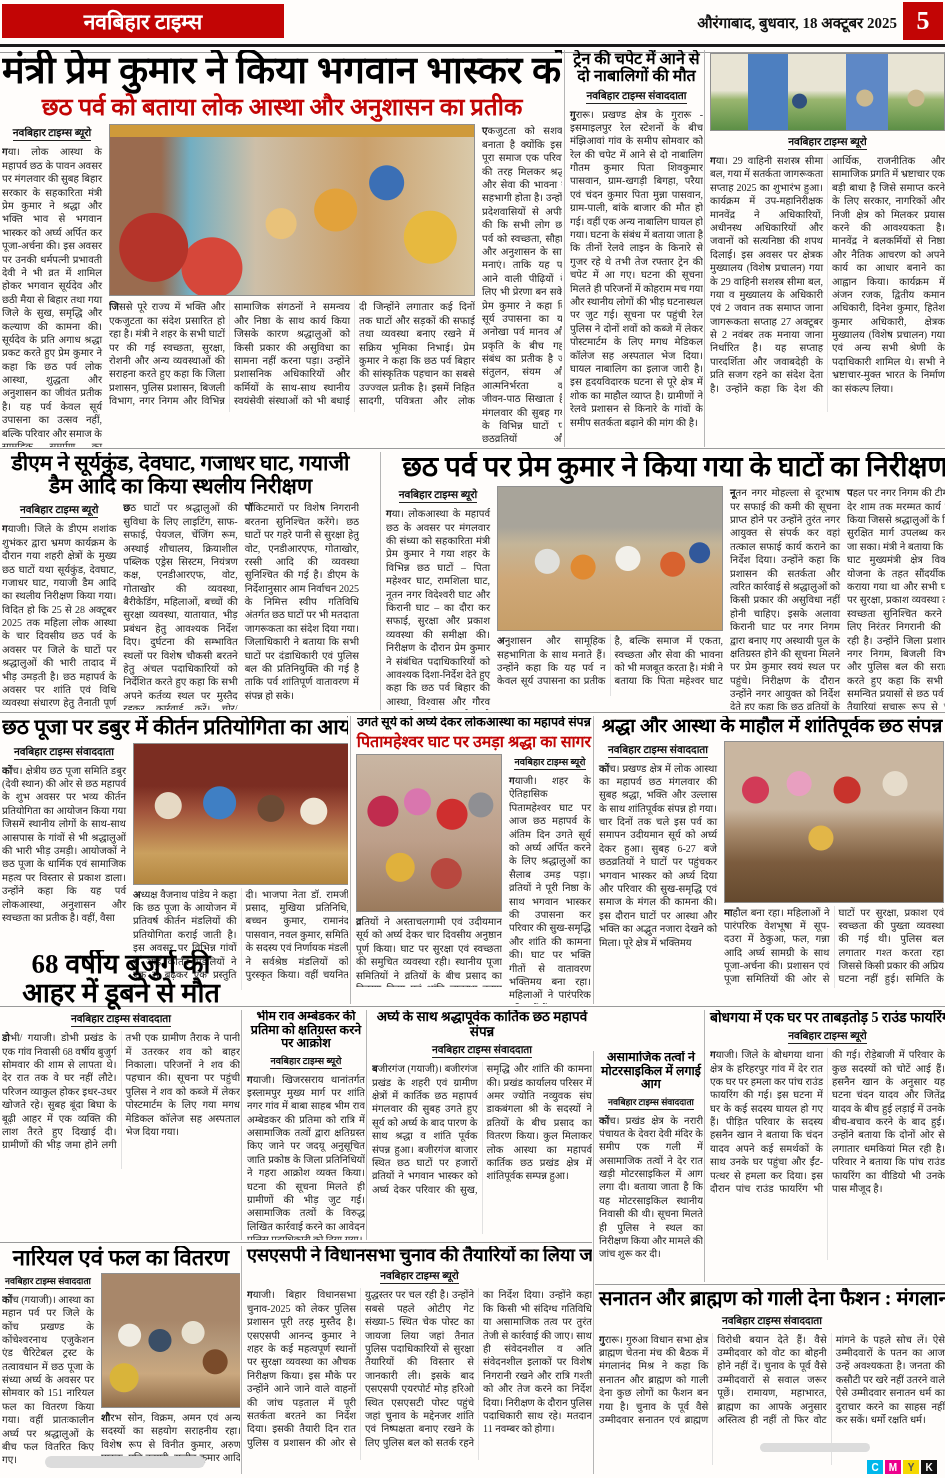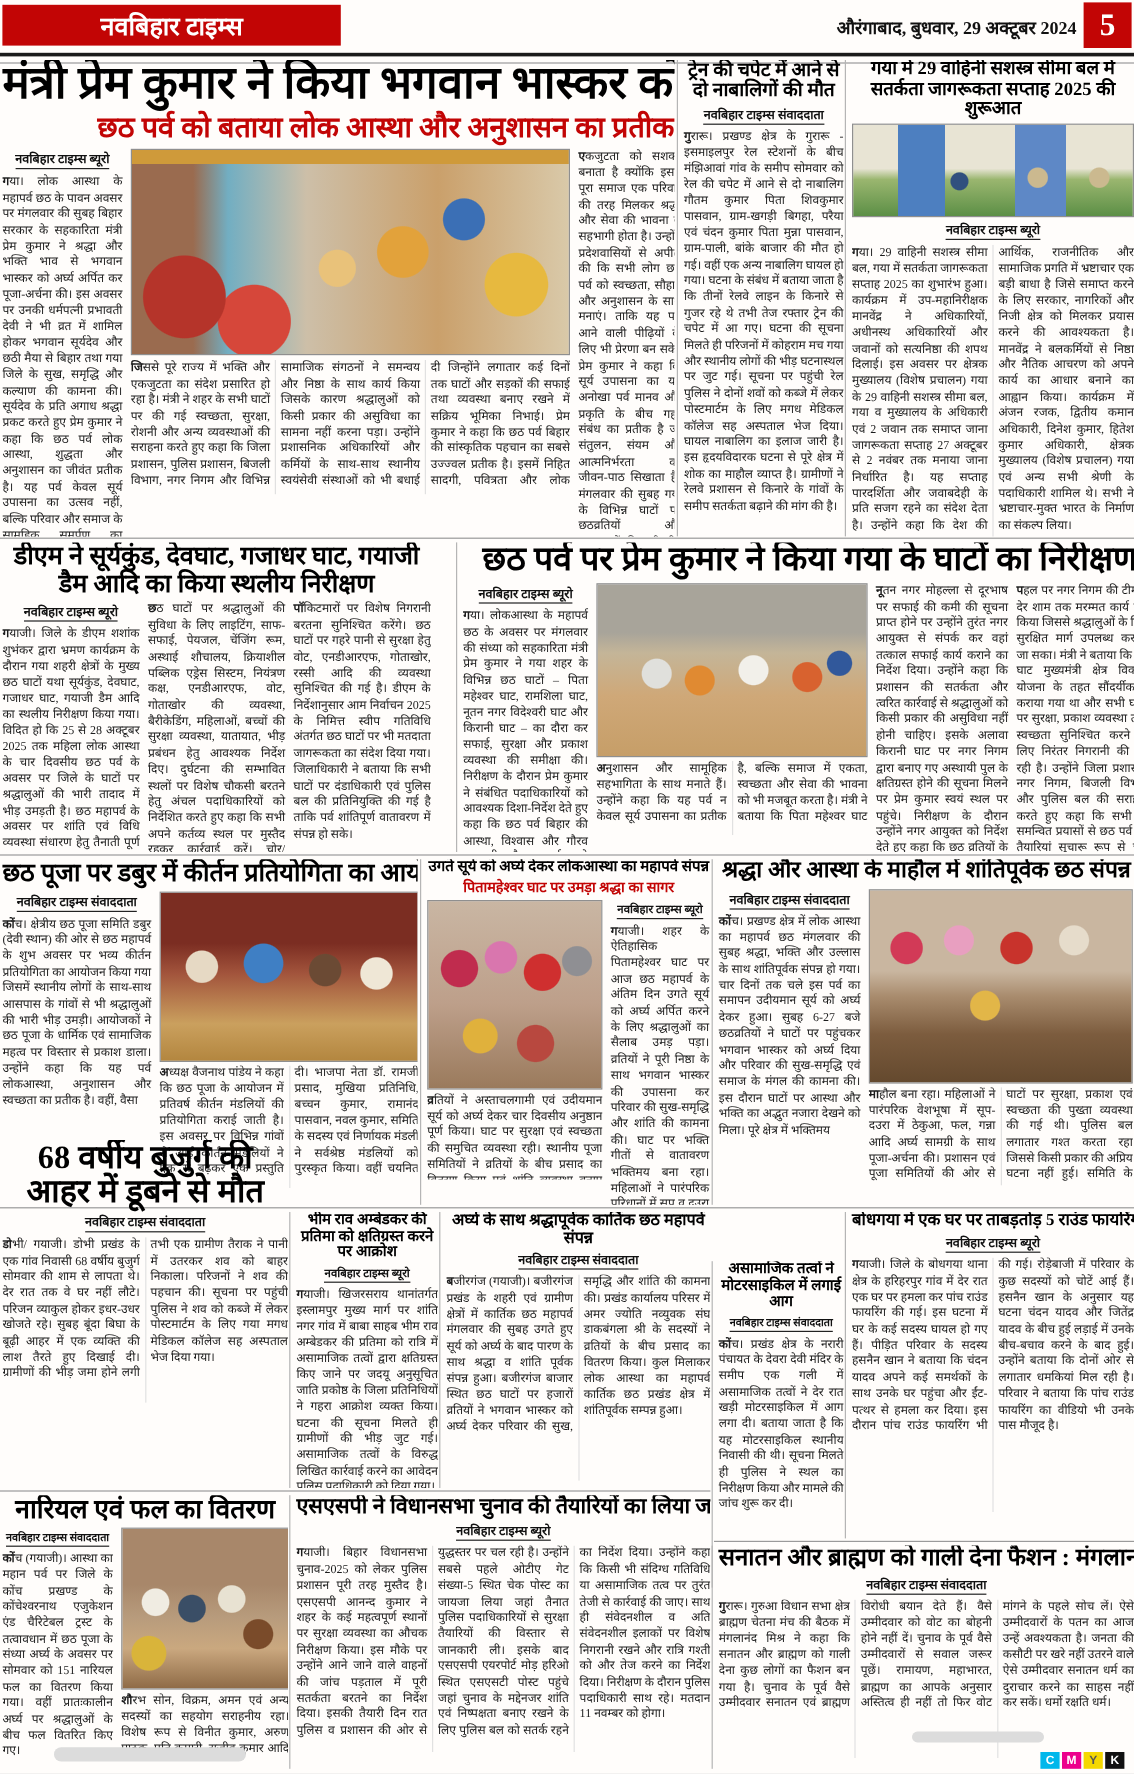--- a/index.html
+++ b/index.html
@@ -83,27 +83,27 @@
   #cmyk span{width:16px;height:14px;display:flex;align-items:center;justify-content:center;
              font-family:"Liberation Sans",sans-serif;font-size:10px;font-weight:bold;color:#fff;}
   .blob{position:absolute;background:#dcdcdc;border-radius:6px;}
 </style>
 </head>
 <body>
 
 <div id="page">
 
   <div id="mast-left" class="redbox">नवबिहार टाइम्स</div>
-  <div id="mast-date">औरंगाबाद, बुधवार, 29 अक्टूबर 2024</div>
+  <div id="mast-date">औरंगाबाद, बुधवार, 18 अक्टूबर 2025</div>
   <div id="mast-page" class="redbox">5</div>
   <div id="head-rule"></div>
 
   <div class="art" style="left:2px;top:50px;width:560px;height:397px;">
     <div class="hl nw" style="font-size:38px;">मंत्री प्रेम कुमार ने किया भगवान भास्कर को अर्घ्य अर्पित</div>
-    <div class="sub nw" style="font-size:24px;text-align:right;">छठ पर्व को बताया लोक आस्था और अनुशासन का प्रतीक</div>
+    <div class="sub nw" style="font-size:24px;">छठ पर्व को बताया लोक आस्था और अनुशासन का प्रतीक</div>
     <div class="row" style="margin-top:4px;height:290px;">
       <div style="width:100px;flex:none;">
         <span class="by">नवबिहार टाइम्स ब्यूरो</span>
         <div class="bd">गया। लोक आस्था के महापर्व छठ के पावन अवसर पर मंगलवार की सुबह बिहार सरकार के सहकारिता मंत्री प्रेम कुमार ने श्रद्धा और भक्ति भाव से भगवान भास्कर को अर्घ्य अर्पित कर पूजा-अर्चना की। इस अवसर पर उनकी धर्मपत्नी प्रभावती देवी ने भी व्रत में शामिल होकर भगवान सूर्यदेव और छठी मैया से बिहार तथा गया जिले के सुख, समृद्धि और कल्याण की कामना की। सूर्यदेव के प्रति अगाध श्रद्धा प्रकट करते हुए प्रेम कुमार ने कहा कि छठ पर्व लोक आस्था, शुद्धता और अनुशासन का जीवंत प्रतीक है। यह पर्व केवल सूर्य उपासना का उत्सव नहीं, बल्कि परिवार और समाज के सामूहिक समर्पण का परिचायक भी है। उन्होंने कहा कि गया सहित पूरे बिहार में यह पर्व अत्यंत श्रद्धा, उत्साह और शांति के वातावरण में मनाया जा रहा है</div>
       </div>
       <div style="width:366px;flex:none;">
         <div class="photo ph-main"></div>
         <div class="bd cols3" style="margin-top:4px;height:112px;overflow:hidden;">जिससे पूरे राज्य में भक्ति और एकजुटता का संदेश प्रसारित हो रहा है। मंत्री ने शहर के सभी घाटों पर की गई स्वच्छता, सुरक्षा, रोशनी और अन्य व्यवस्थाओं की सराहना करते हुए कहा कि जिला प्रशासन, पुलिस प्रशासन, बिजली विभाग, नगर निगम और विभिन्न सामाजिक संगठनों ने समन्वय और निष्ठा के साथ कार्य किया जिसके कारण श्रद्धालुओं को किसी प्रकार की असुविधा का सामना नहीं करना पड़ा। उन्होंने प्रशासनिक अधिकारियों और कर्मियों के साथ-साथ स्थानीय स्वयंसेवी संस्थाओं को भी बधाई दी जिन्होंने लगातार कई दिनों तक घाटों और सड़कों की सफाई तथा व्यवस्था बनाए रखने में सक्रिय भूमिका निभाई। प्रेम कुमार ने कहा कि छठ पर्व बिहार की सांस्कृतिक पहचान का सबसे उज्ज्वल प्रतीक है। इसमें निहित सादगी, पवित्रता और लोक संस्कृति की परंपरा हमें एकता, अनुशासन और श्रद्धा का संदेश देती है। उन्होंने कहा कि यह पर्व सामाजिक सद्भाव और पारिवारिक</div>
       </div>
       <div style="width:86px;flex:none;">
@@ -112,21 +112,20 @@
     </div>
   </div>
 
   <div class="art vsep" style="left:564px;top:50px;width:139px;height:397px;">
     <div class="hl" style="font-size:16px;">ट्रेन की चपेट में आने से दो नाबालिगों की मौत</div>
     <span class="by">नवबिहार टाइम्स संवाददाता</span>
     <div class="bd">गुरारू। प्रखण्ड क्षेत्र के गुरारू - इसमाइलपुर रेल स्टेशनों के बीच मंझिआवां गांव के समीप सोमवार को रेल की चपेट में आने से दो नाबालिग गौतम कुमार पिता शिवकुमार पासवान, ग्राम-खगड़ी बिगहा, परैया एवं चंदन कुमार पिता मुन्ना पासवान, ग्राम-पाली, बांके बाजार की मौत हो गई। वहीं एक अन्य नाबालिग घायल हो गया। घटना के संबंध में बताया जाता है कि तीनों रेलवे लाइन के किनारे से गुजर रहे थे तभी तेज रफ्तार ट्रेन की चपेट में आ गए। घटना की सूचना मिलते ही परिजनों में कोहराम मच गया और स्थानीय लोगों की भीड़ घटनास्थल पर जुट गई। सूचना पर पहुंची रेल पुलिस ने दोनों शवों को कब्जे में लेकर पोस्टमार्टम के लिए मगध मेडिकल कॉलेज सह अस्पताल भेज दिया। घायल नाबालिग का इलाज जारी है। इस हृदयविदारक घटना से पूरे क्षेत्र में शोक का माहौल व्याप्त है। ग्रामीणों ने रेलवे प्रशासन से किनारे के गांवों के समीप सतर्कता बढ़ाने की मांग की है।</div>
   </div>
 
   <div class="art vsep" style="left:704px;top:50px;width:241px;height:397px;">
-    <div class="hl" style="font-size:15.5px;">गया में 29 वाहिनी सशस्त्र सीमा बल में सतर्कता जागरूकता सप्ताह 2025 की शुरूआत</div>
     <div class="photo ph-ssb"></div>
     <span class="by">नवबिहार टाइम्स ब्यूरो</span>
     <div class="bd cols2" style="height:258px;overflow:hidden;">गया। 29 वाहिनी सशस्त्र सीमा बल, गया में सतर्कता जागरूकता सप्ताह 2025 का शुभारंभ हुआ। कार्यक्रम में उप-महानिरीक्षक मानवेंद्र ने अधिकारियों, अधीनस्थ अधिकारियों और जवानों को सत्यनिष्ठा की शपथ दिलाई। इस अवसर पर क्षेत्रक मुख्यालय (विशेष प्रचालन) गया के 29 वाहिनी सशस्त्र सीमा बल, गया व मुख्यालय के अधिकारी एवं 2 जवान तक समाप्त जाना जागरूकता सप्ताह 27 अक्टूबर से 2 नवंबर तक मनाया जाना निर्धारित है। यह सप्ताह पारदर्शिता और जवाबदेही के प्रति सजग रहने का संदेश देता है। उन्होंने कहा कि देश की आर्थिक, राजनीतिक और सामाजिक प्रगति में भ्रष्टाचार एक बड़ी बाधा है जिसे समाप्त करने के लिए सरकार, नागरिकों और निजी क्षेत्र को मिलकर प्रयास करने की आवश्यकता है। मानवेंद्र ने बलकर्मियों से निष्ठा और नैतिक आचरण को अपने कार्य का आधार बनाने का आह्वान किया। कार्यक्रम में अंजन रजक, द्वितीय कमान अधिकारी, दिनेश कुमार, हितेश कुमार अधिकारी, क्षेत्रक मुख्यालय (विशेष प्रचालन) गया एवं अन्य सभी श्रेणी के पदाधिकारी शामिल थे। सभी ने भ्रष्टाचार-मुक्त भारत के निर्माण का संकल्प लिया।</div>
   </div>
 
   <div class="hrule" style="left:0;top:448px;width:945px;"></div>
 
   <div class="art" style="left:2px;top:452px;width:357px;height:258px;">
     <div class="hl" style="font-size:21px;">डीएम ने सूर्यकुंड, देवघाट, गजाधर घाट, गयाजी डैम आदि का किया स्थलीय निरीक्षण</div>
     <div class="row" style="margin-top:4px;height:196px;">
@@ -174,21 +173,21 @@
       </div>
       <div style="width:216px;flex:none;">
         <div class="photo ph-kirtan"></div>
         <div class="bd cols2" style="margin-top:3px;height:102px;overflow:hidden;">अध्यक्ष वैजनाथ पांडेय ने कहा कि छठ पूजा के आयोजन में प्रतिवर्ष कीर्तन मंडलियों की प्रतियोगिता कराई जाती है। इस अवसर पर विभिन्न गांवों से आईं कीर्तन मंडलियों ने एक से बढ़कर एक प्रस्तुति दी। भाजपा नेता डॉ. रामजी प्रसाद, मुखिया प्रतिनिधि, बच्चन कुमार, रामानंद पासवान, नवल कुमार, समिति के सदस्य एवं निर्णायक मंडली ने सर्वश्रेष्ठ मंडलियों को पुरस्कृत किया। वहीं चयनित मंडलियों को प्रोत्साहन राशि एवं अंग वस्त्र भेंट किए गए। कार्यक्रम को सफल बनाने में गांव के युवाओं की भूमिका सराहनीय रही।</div>
       </div>
     </div>
   </div>
 
   <div class="art vsep" style="left:350px;top:716px;width:242px;height:288px;">
     <div class="hl nw" style="font-size:12.5px;">उगते सूर्य को अर्घ्य देकर लोकआस्था का महापर्व संपन्न</div>
-    <div class="sub nw" style="font-size:12px;text-align:center;">पितामहेश्वर घाट पर उमड़ा श्रद्धा का सागर</div>
+    <div class="sub nw" style="font-size:16px;text-align:center;">पितामहेश्वर घाट पर उमड़ा श्रद्धा का सागर</div>
     <div class="row" style="margin-top:3px;height:236px;">
       <div style="width:146px;flex:none;">
         <div class="photo ph-surya"></div>
         <div class="bd" style="margin-top:3px;height:72px;overflow:hidden;">व्रतियों ने अस्ताचलगामी एवं उदीयमान सूर्य को अर्घ्य देकर चार दिवसीय अनुष्ठान पूर्ण किया। घाट पर सुरक्षा एवं स्वच्छता की समुचित व्यवस्था रही। स्थानीय पूजा समितियों ने व्रतियों के बीच प्रसाद का वितरण किया एवं शांति व्यवस्था बनाए रखने में प्रशासन का सहयोग किया।</div>
       </div>
       <div style="width:82px;flex:none;">
         <span class="by" style="font-size:9.5px;">नवबिहार टाइम्स ब्यूरो</span>
         <div class="bd">गयाजी। शहर के ऐतिहासिक पितामहेश्वर घाट पर आज छठ महापर्व के अंतिम दिन उगते सूर्य को अर्घ्य अर्पित करने के लिए श्रद्धालुओं का सैलाब उमड़ पड़ा। व्रतियों ने पूरी निष्ठा के साथ भगवान भास्कर की उपासना कर परिवार की सुख-समृद्धि और शांति की कामना की। घाट पर भक्ति गीतों से वातावरण भक्तिमय बना रहा। महिलाओं ने पारंपरिक परिधानों में सूप व दउरा सजाकर पूजा-अर्चना की।</div>
       </div>
     </div>

